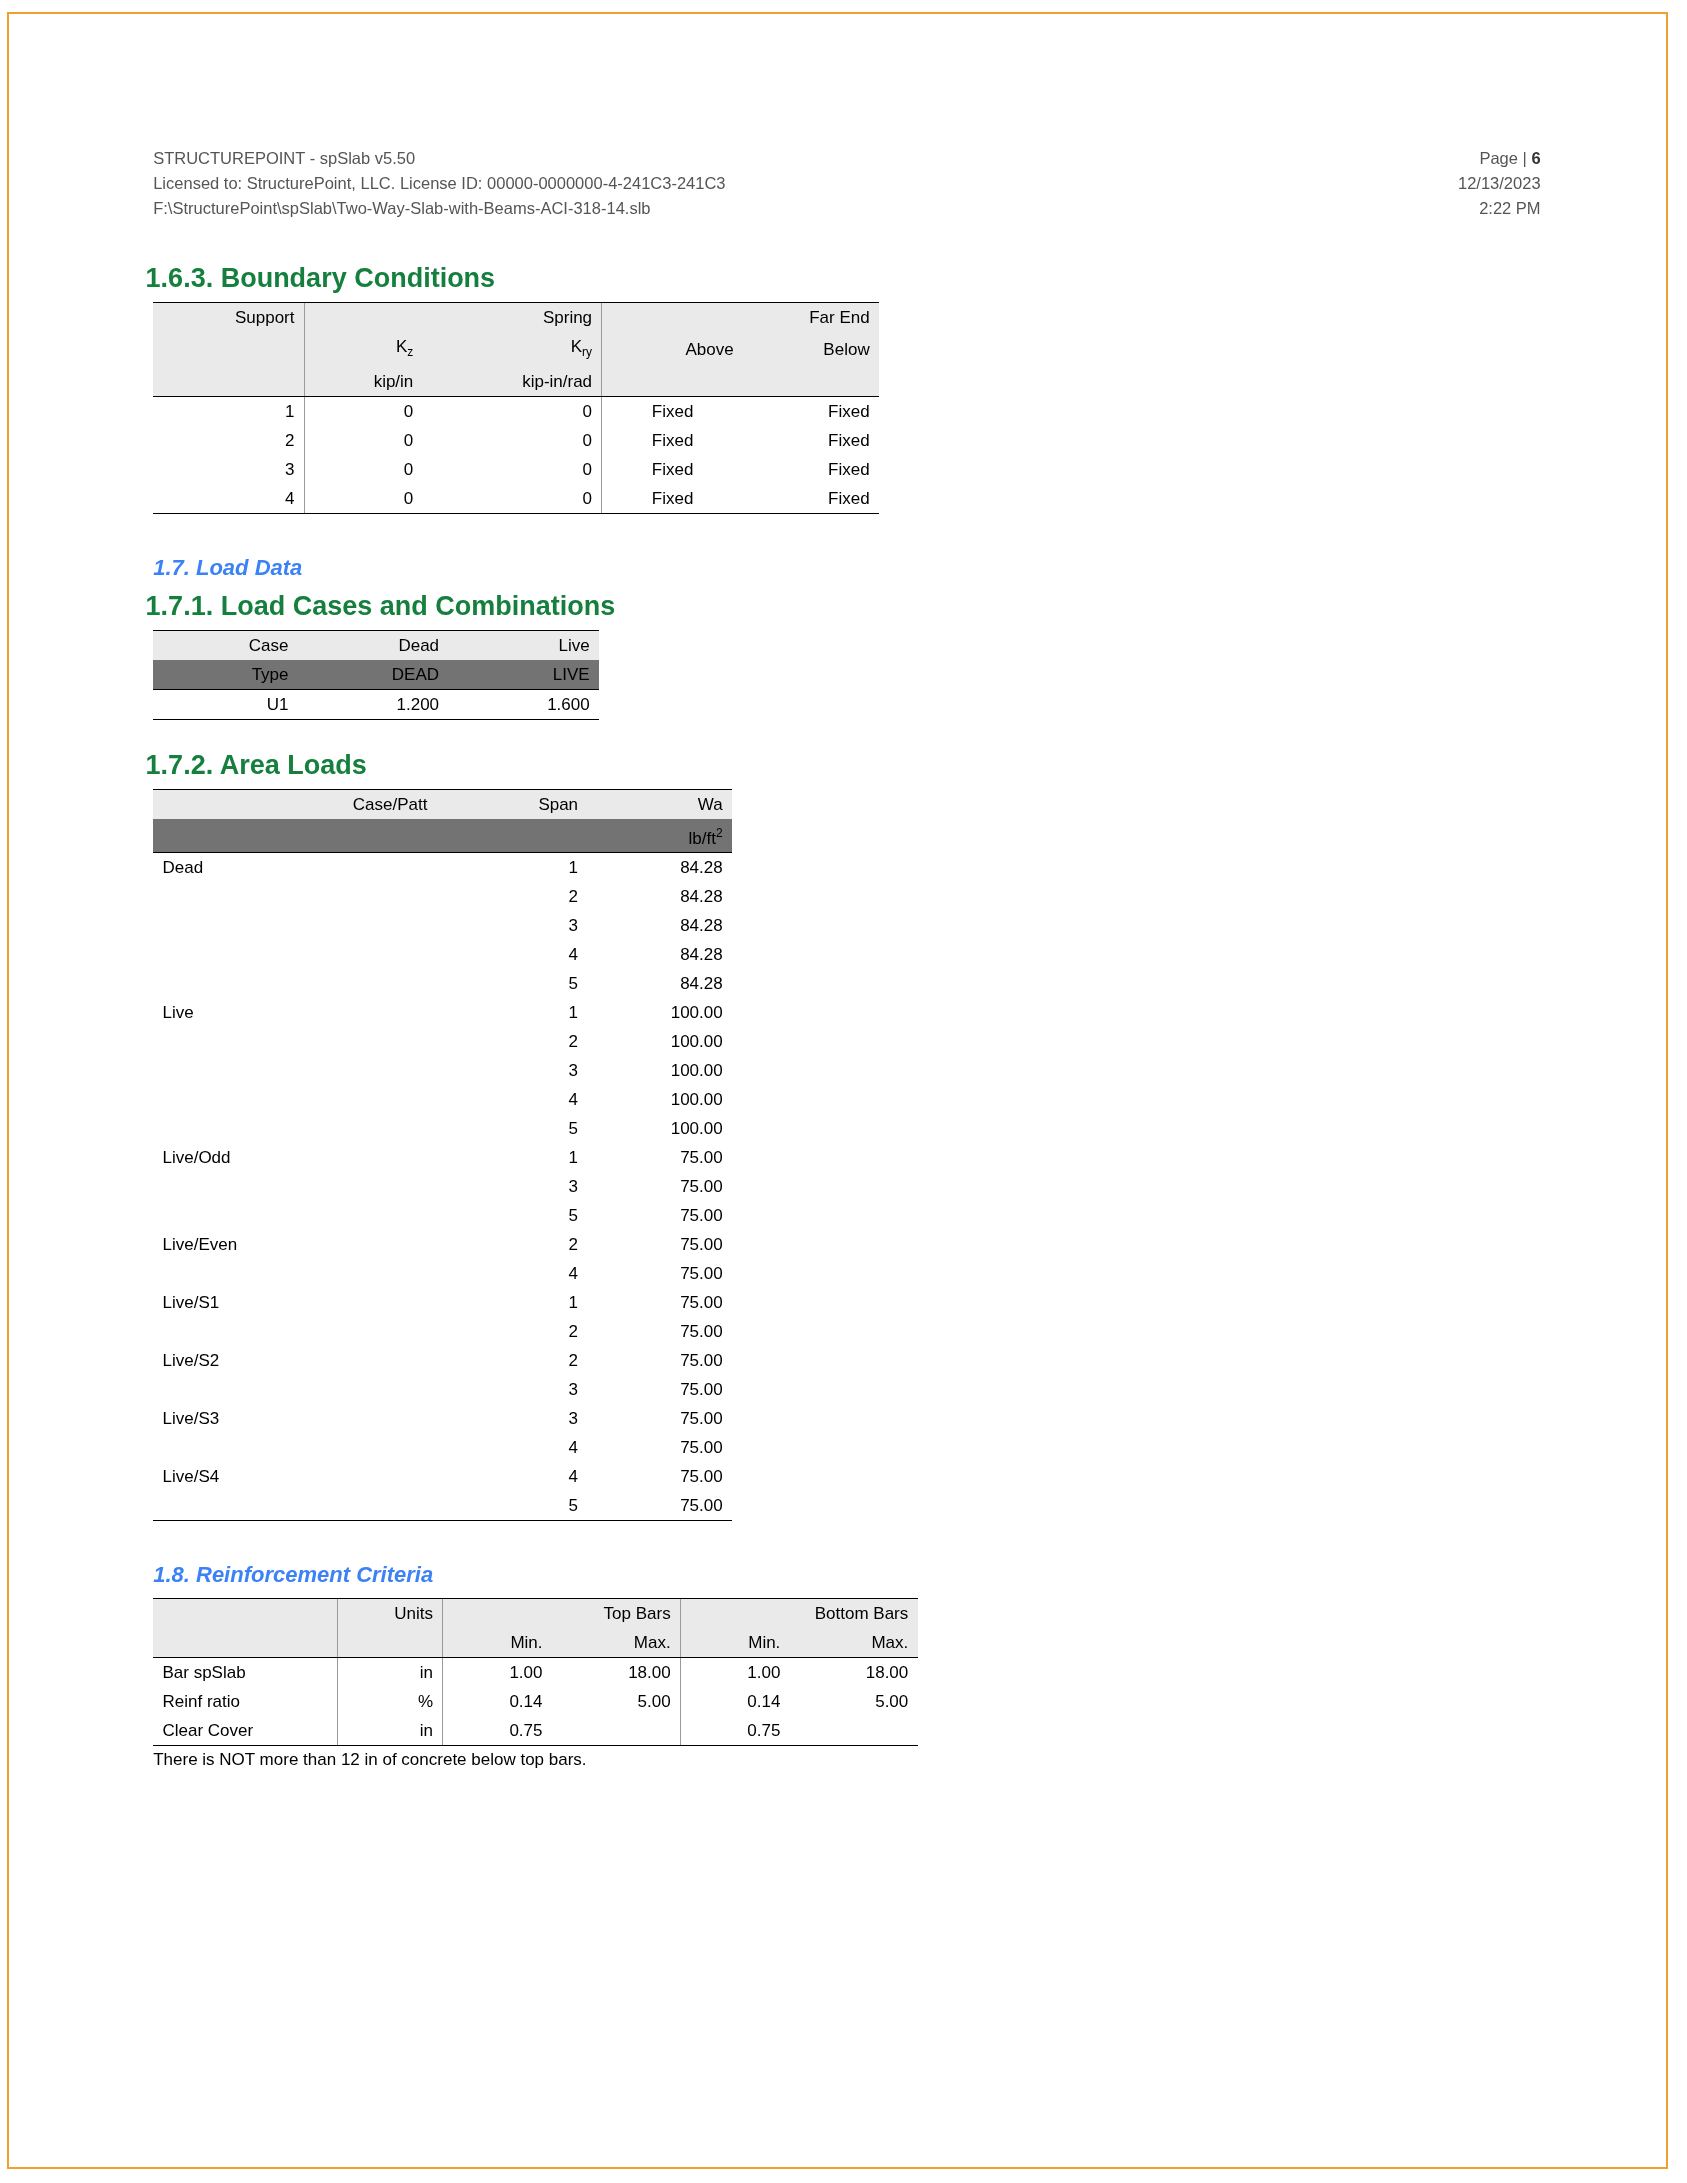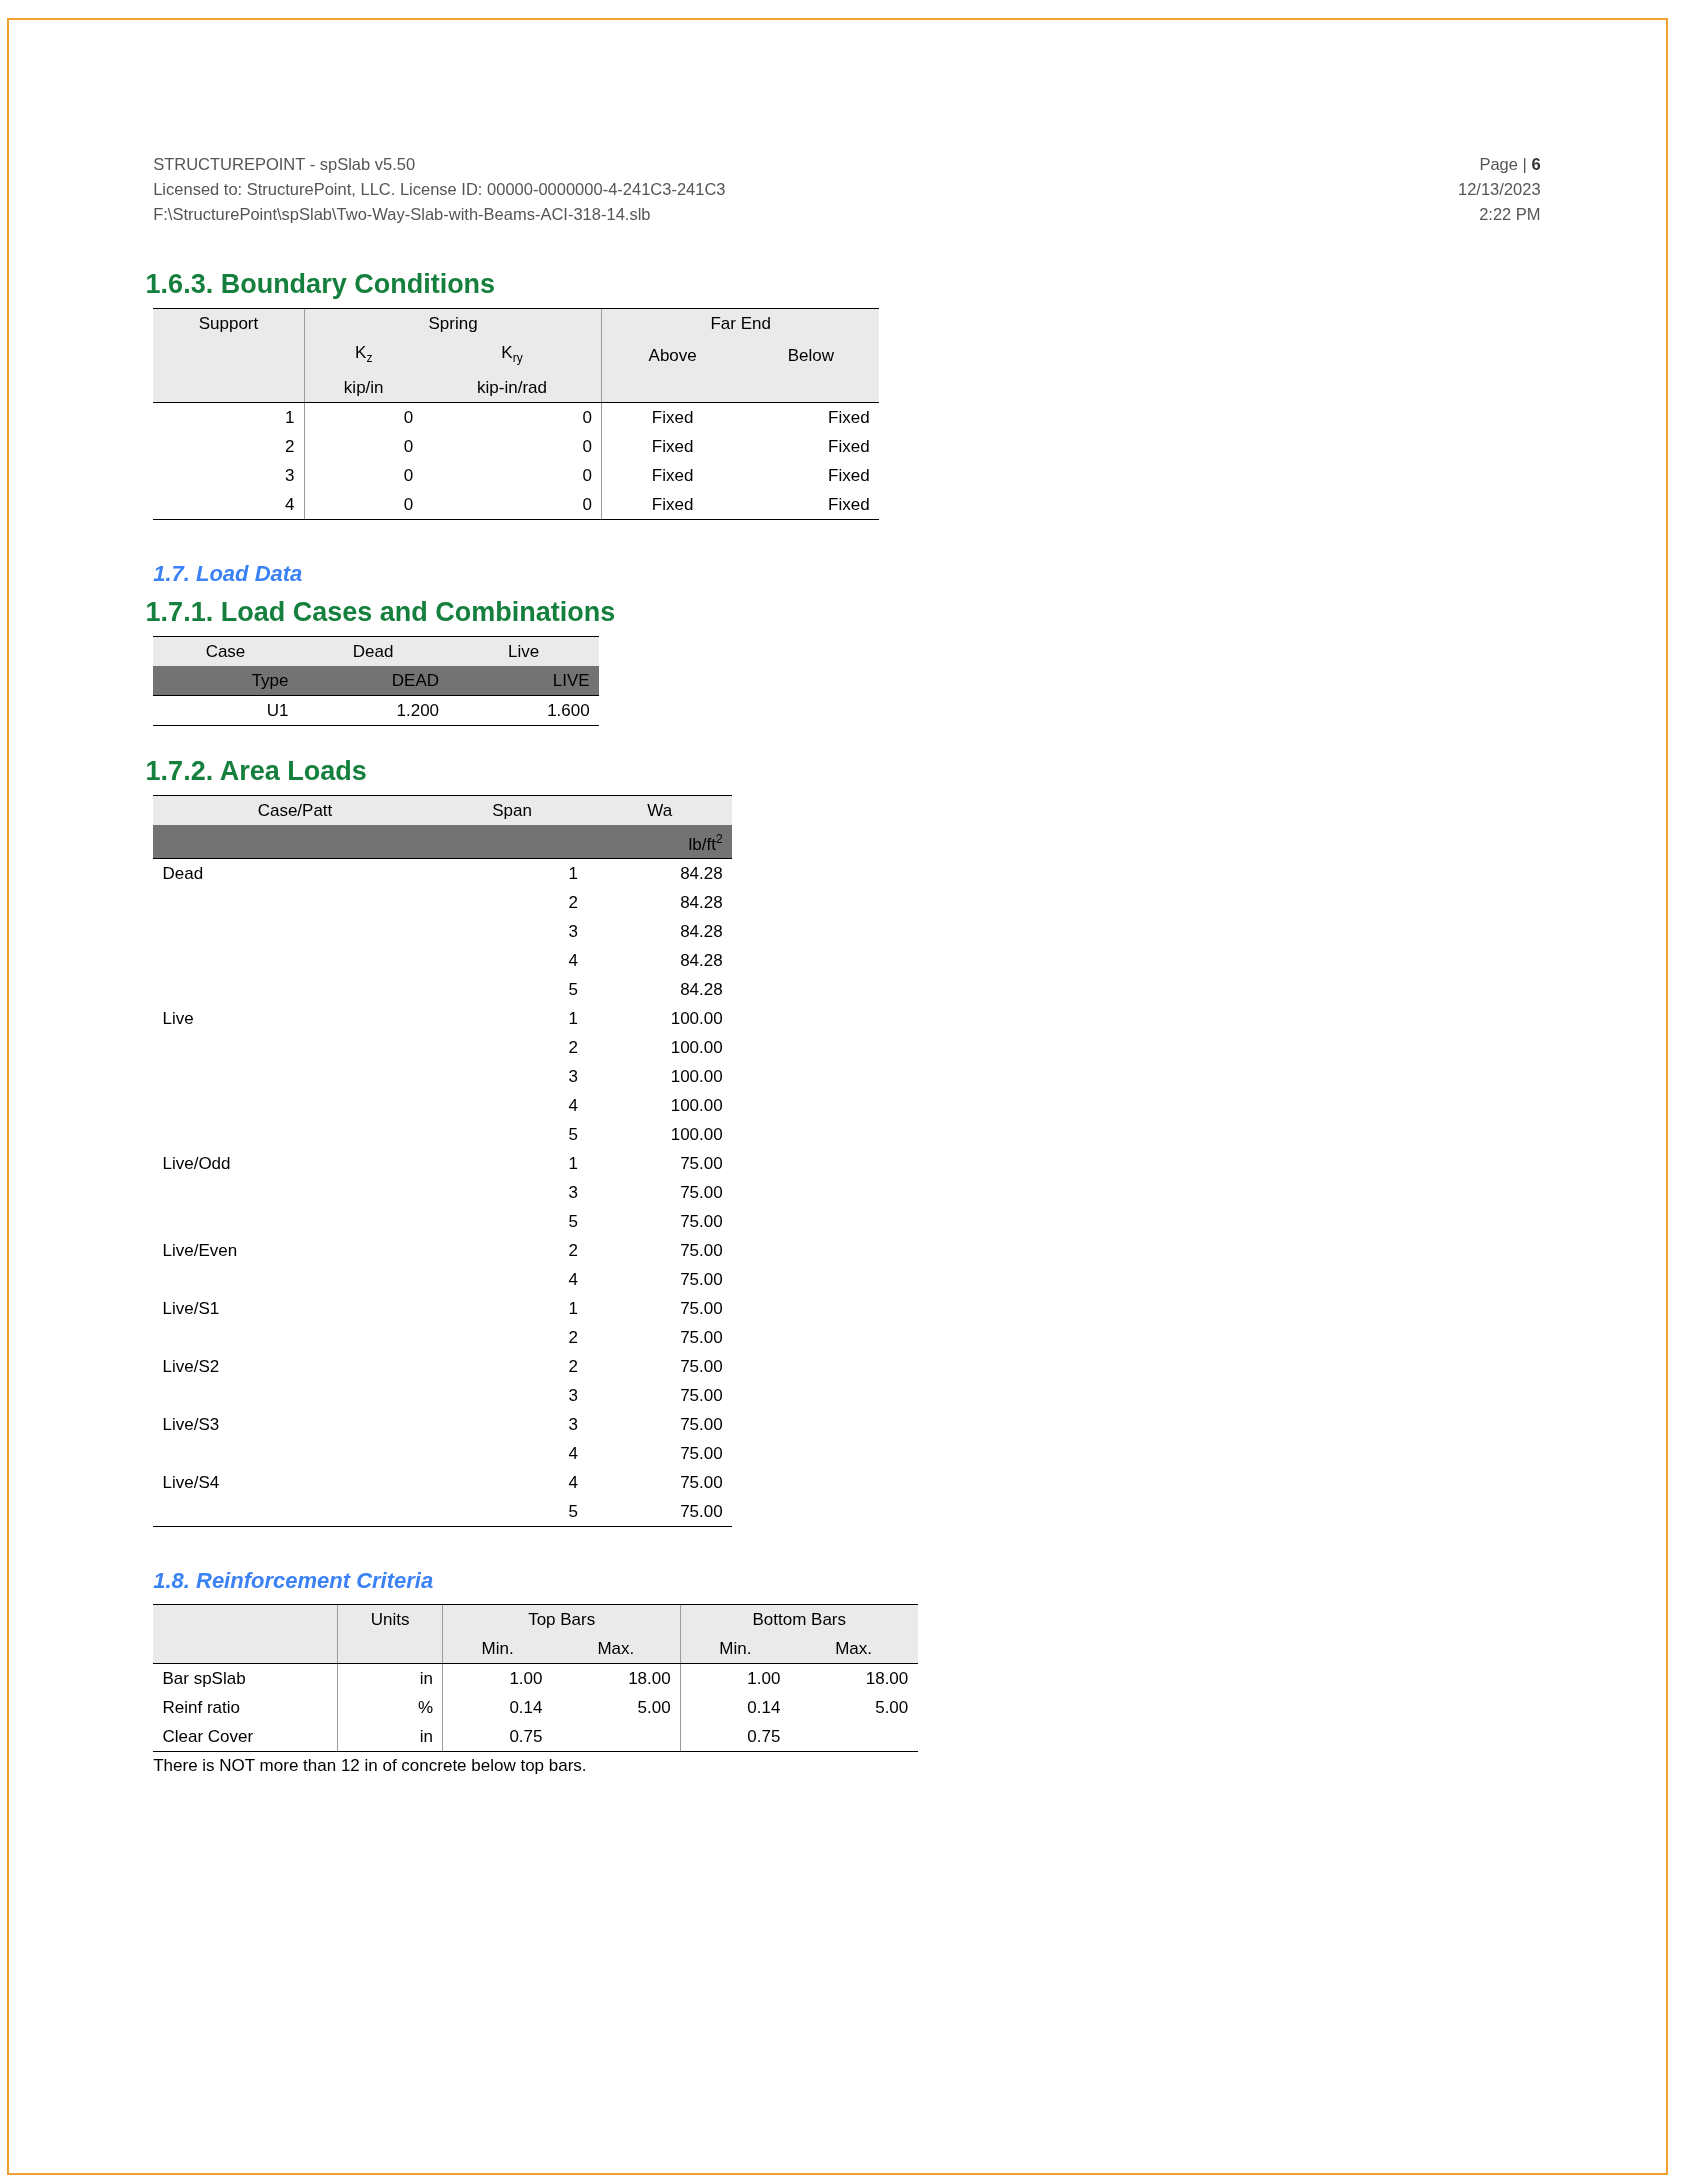--- a/index.html
+++ b/index.html
@@ -10,21 +10,21 @@
   body {
     width: 1687px;
     height: 2183px;
     font-family: "Liberation Sans", sans-serif;
     color: #000000;
     position: relative;
   }
   .page {
     position: absolute;
     left: 6.6px;
-    top: 18px;
+    top: 12px;
     width: 1661px;
     height: 2157px;
     border: 2px solid #f0a030;
     background: #ffffff;
     box-sizing: border-box;
   }
   .content {
     position: absolute;
     left: 136px;
     top: 132px;
@@ -80,21 +80,21 @@
   }
   table.rpt td, table.rpt th {
     padding: 2px 9.3px 2px 9.3px;
     white-space: nowrap;
     font-weight: normal;
     line-height: 25px;
   }
   .hdr-row td, .hdr-row th {
     background: #eaeaea;
     font-weight: bold;
-    text-align: center;
+    text-align: right;
   }
   .hdr-band { background: #737373; }
   .rule-top { border-top: 1.3px solid #000; }
   .rule-bot { border-bottom: 1.3px solid #000; }
   .vline-l { border-left: 0.7px solid #9a9a9a; }
   .r { text-align: right; }
   .c { text-align: center; }
   .l { text-align: left; }
   sub { font-size: 12px; }
   sup { font-size: 12px; }

